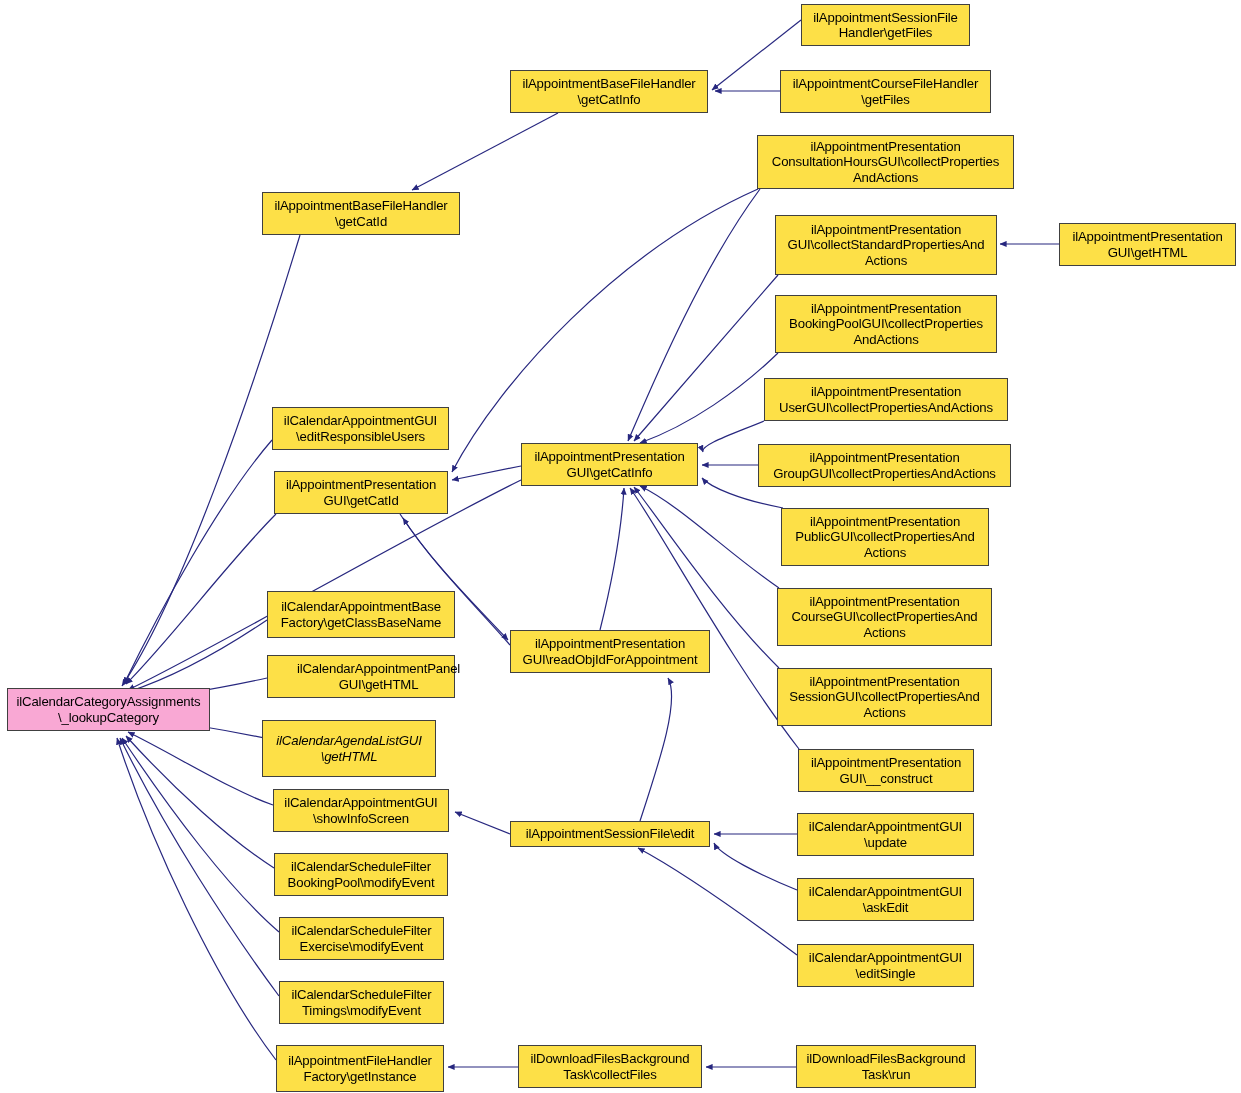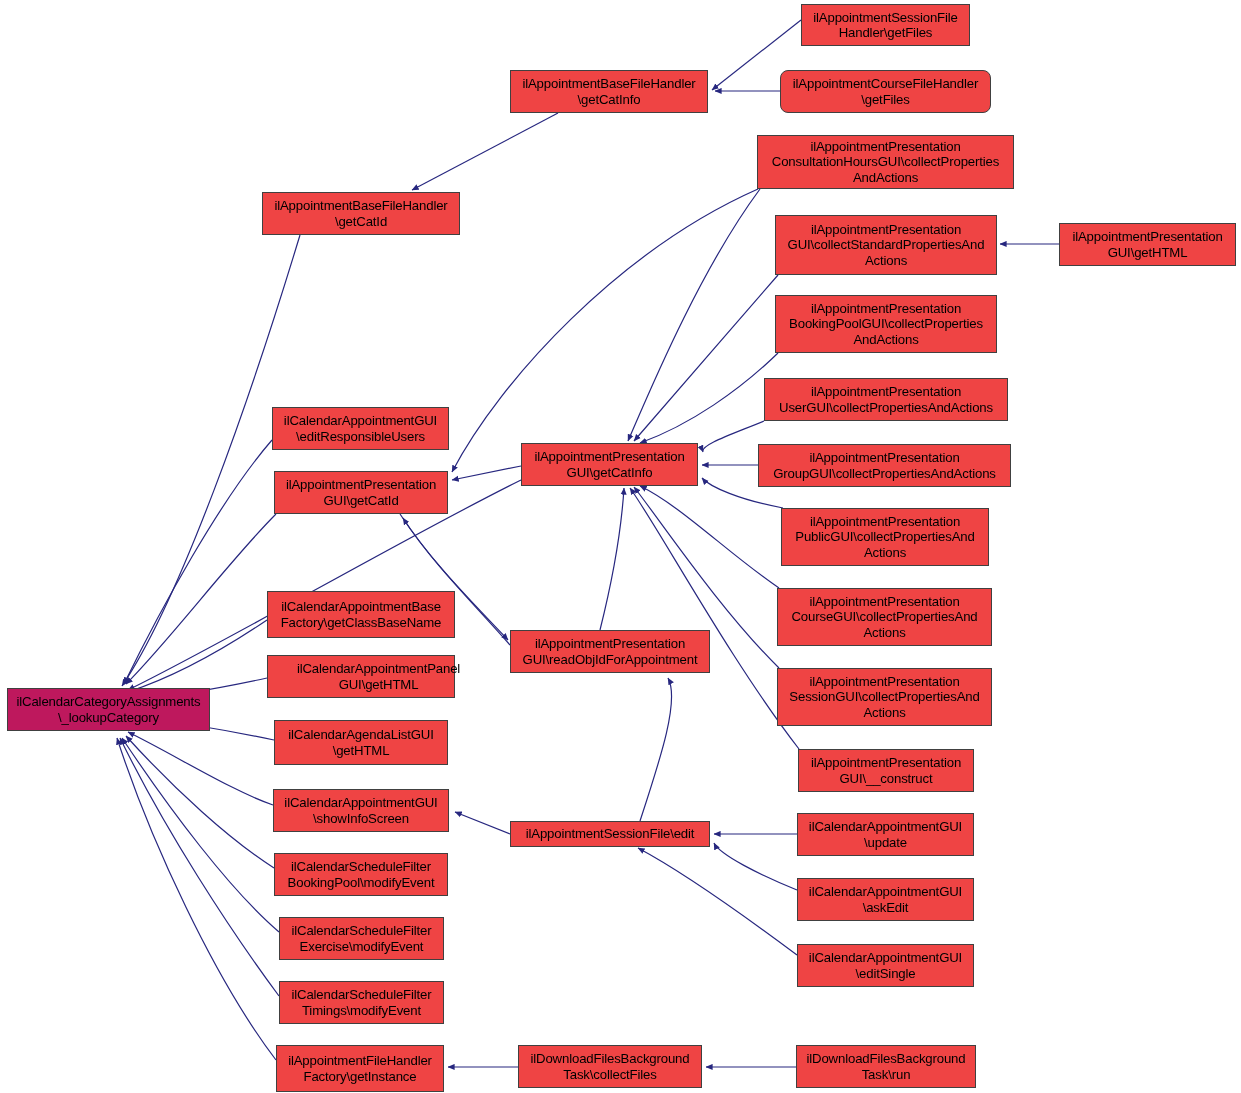--- a/index.html
+++ b/index.html
@@ -1,22 +1,22 @@
 <!DOCTYPE html>
 <html><head>
 <meta charset="utf-8">
 <style>
   html,body{margin:0;padding:0;background:#ffffff;}
   body{font-family:"Liberation Sans", sans-serif;}
   #canvas{position:relative;width:1241px;height:1093px;background:#ffffff;overflow:hidden;}
   #edges{position:absolute;left:0;top:0;width:1241px;height:1093px;}
-  .node{position:absolute;box-sizing:border-box;border:1px solid #404040;background:#ef4444;
+  .node{position:absolute;box-sizing:border-box;border:1px solid #404040;background:#fde047;
         display:flex;align-items:center;justify-content:center;text-align:center;
         font-size:13.2px;line-height:15.5px;color:#000000;letter-spacing:-0.15px;}
-  .node.highlight{background:#be185d;border:1px solid #404040;}
+  .node.highlight{background:#f9a8d4;border:1px solid #404040;}
   .node span{display:block;padding:0 3px;white-space:pre-line;}
 </style>
 </head>
 <body>
 
 <div id="canvas">
   <svg id="edges" xmlns="http://www.w3.org/2000/svg">
       <defs>
         <marker id="arrowhead" viewBox="0 0 10 10" refX="9.5" refY="5" markerWidth="7" markerHeight="7" orient="auto-start-reverse" markerUnits="userSpaceOnUse">
           <path d="M 0 0.6 L 10 5 L 0 9.4 z" fill="#27277f"></path>
@@ -62,21 +62,21 @@
     </svg>
   <div id="nodes">
       <div class="node highlight" style="left: 7px; top: 688px; width: 203px; height: 43px;">
         <span>ilCalendarCategoryAssignments
 \_lookupCategory</span>
       </div>
       <div class="node" style="left: 801px; top: 4px; width: 169px; height: 42px;">
         <span>ilAppointmentSessionFile
 Handler\getFiles</span>
       </div>
-      <div class="node" style="left: 780px; top: 70px; width: 211px; height: 43px; border-radius: 8px;">
+      <div class="node" style="left: 780px; top: 70px; width: 211px; height: 43px;">
         <span>ilAppointmentCourseFileHandler
 \getFiles</span>
       </div>
       <div class="node" style="left: 510px; top: 70px; width: 198px; height: 43px;">
         <span>ilAppointmentBaseFileHandler
 \getCatInfo</span>
       </div>
       <div class="node" style="left: 262px; top: 192px; width: 198px; height: 43px;">
         <span>ilAppointmentBaseFileHandler
 \getCatId</span>
@@ -140,21 +140,21 @@
 GUI\getCatId</span>
       </div>
       <div class="node" style="left: 267px; top: 591px; width: 188px; height: 47px;">
         <span>ilCalendarAppointmentBase
 Factory\getClassBaseName</span>
       </div>
       <div class="node" style="left: 267px; top: 655px; width: 188px; height: 43px; padding-left: 35px;">
         <span>ilCalendarAppointmentPanel
 GUI\getHTML</span>
       </div>
-      <div class="node" style="left: 274px; top: 720px; width: 174px; height: 45px;">
+      <div class="node" style="left: 262px; top: 720px; width: 174px; height: 57px; font-style: italic;">
         <span>ilCalendarAgendaListGUI
 \getHTML</span>
       </div>
       <div class="node" style="left: 273px; top: 789px; width: 176px; height: 43px;">
         <span>ilCalendarAppointmentGUI
 \showInfoScreen</span>
       </div>
       <div class="node" style="left: 274px; top: 853px; width: 174px; height: 43px;">
         <span>ilCalendarScheduleFilter
 BookingPool\modifyEvent</span>

